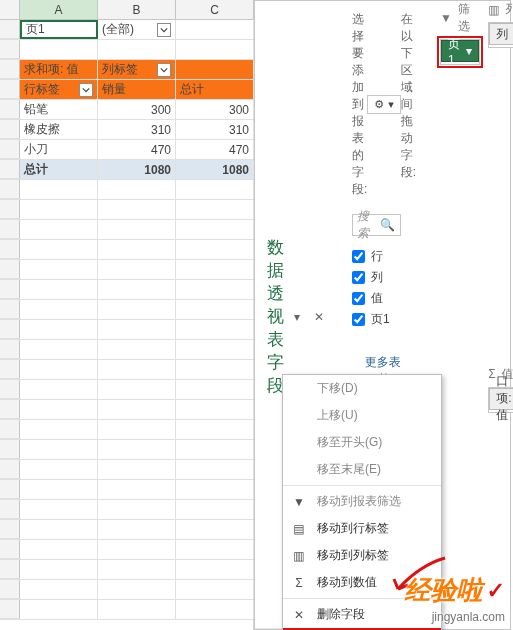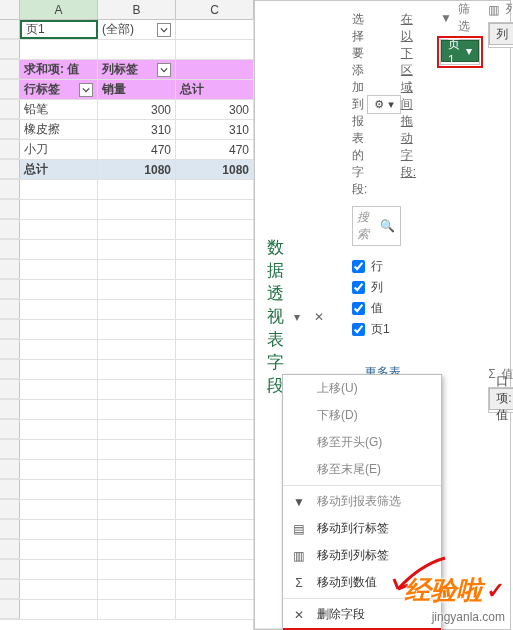--- a/index.html
+++ b/index.html
@@ -33,21 +33,21 @@
   .row {
     display:grid; grid-template-columns:20px 78px 78px 78px;
     height:20px; border-bottom:1px solid #e0e0e0;
   }
   .cell {
     border-right:1px solid #e0e0e0; padding:2px 4px;
     display:flex; align-items:center; overflow:hidden;
   }
   .cell.num { justify-content:flex-end; }
   .cell.selected { border:2px solid #217346; background:#fff; }
-  .cell.pivot-h { background:#f0abfc; font-weight:bold; }
+  .cell.pivot-h { background:#f97316; font-weight:normal; }
   .cell.total { background:#dce6f1; }
   .dd-btn {
     width:14px; height:14px; border:1px solid #8c8c8c; background:#fff;
     margin-left:auto; display:flex; align-items:center; justify-content:center;
   }
   .dd-btn svg { width:8px; height:8px; }
 
   
   .pane {
     position:absolute; left:254px; right:2px; top:0; bottom:0;
@@ -60,31 +60,31 @@
   }
   .pane-title h1 { font-size:17px; color:#217346; font-weight:normal; flex:1; }
   .pane-title .ico-btn { width:18px; text-align:center; color:#666; margin-left:4px; cursor:pointer; }
   .pane-body { padding:10px 12px 6px 12px; }
   .pane-label { color:#666; }
   .gear-btn {
     float:right; border:1px solid #c6c6c6; padding:2px 6px;
     display:flex; align-items:center; gap:4px; font-size:11px; color:#444;
   }
   .search {
-    margin-top:8px; border:1px solid #c6c6c6; display:flex; align-items:center;
-    height:40px; padding:0 4px; color:#999; font-style:italic;
+    margin-top:16px; border:1px solid #c6c6c6; display:flex; align-items:center;
+    height:22px; padding:0 4px; color:#999; font-style:italic;
   }
   .search span.mag { margin-left:auto; color:#666; font-style:normal; }
   .field-list { margin-top:10px; }
   .field-item { display:flex; align-items:center; gap:6px; padding:2px 0; }
   .field-item input { width:13px; height:13px; }
   .more-link { color:#2a6496; margin-top:24px; cursor:pointer;text-align:right; }
   .divider { border-top:1px solid #e0e0e0; margin:12px -12px 0 -12px; }
 
-  .areas-label { padding:10px 12px 6px 12px; color:#666;text-decoration:underline; }
+  .areas-label { padding:10px 12px 6px 12px; color:#666; }
   .areas {
     display:grid; grid-template-columns:1fr 1fr; grid-template-rows:auto auto;
     gap:8px 8px; padding:0 12px 8px 12px; flex:1;
   }
   .area-box { }
   .area-head {
     display:flex; align-items:center; gap:6px; color:#777; font-size:12px;
     padding-bottom:4px;
   }
   .area-well {
@@ -438,25 +438,25 @@
           <span class="tri">▾</span>
         </div>
       </div>
     </div>
   </div>
 </div>
 
 <div class="ctx">
   <div class="ctx-item">
     <span class="ico"></span>
-    <span>上移(U)</span>
+    <span>下移(D)</span>
   </div>
   <div class="ctx-item">
     <span class="ico"></span>
-    <span>下移(D)</span>
+    <span>上移(U)</span>
   </div>
   <div class="ctx-item">
     <span class="ico"></span>
     <span>移至开头(G)</span>
   </div>
   <div class="ctx-item">
     <span class="ico"></span>
     <span>移至末尾(E)</span>
   </div>
   <div class="ctx-sep"></div>

